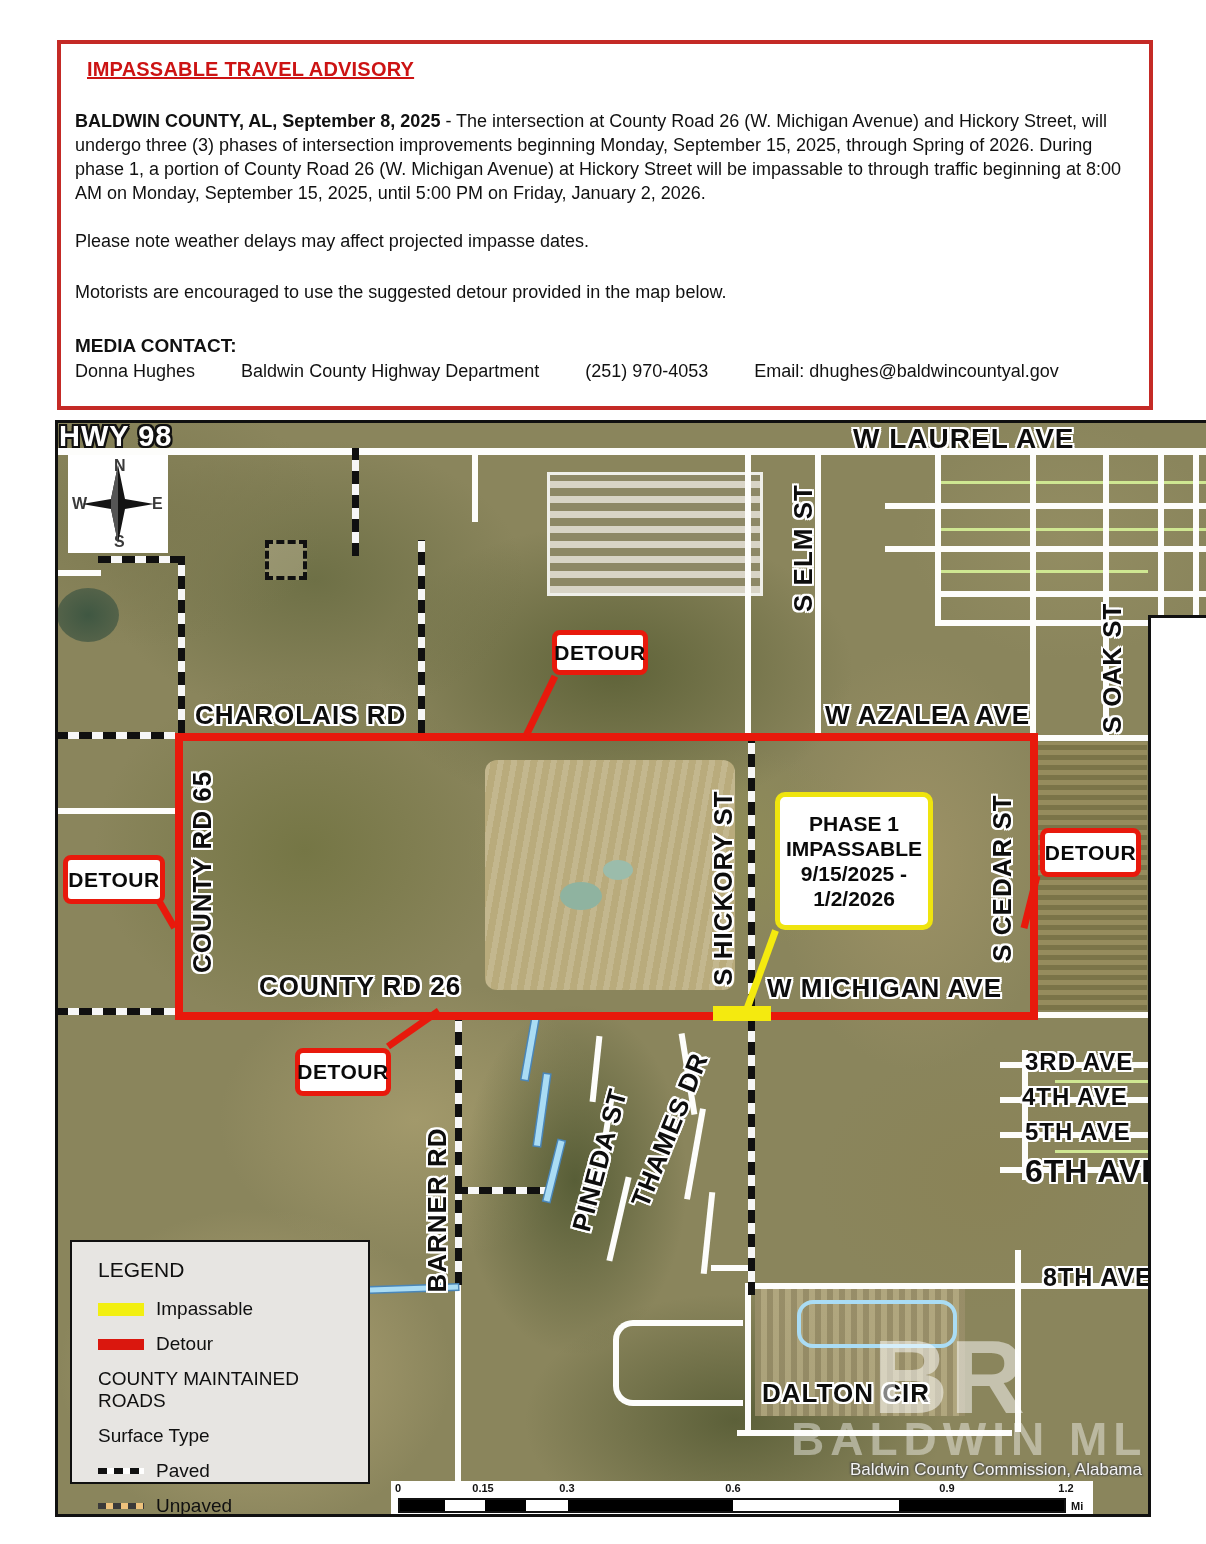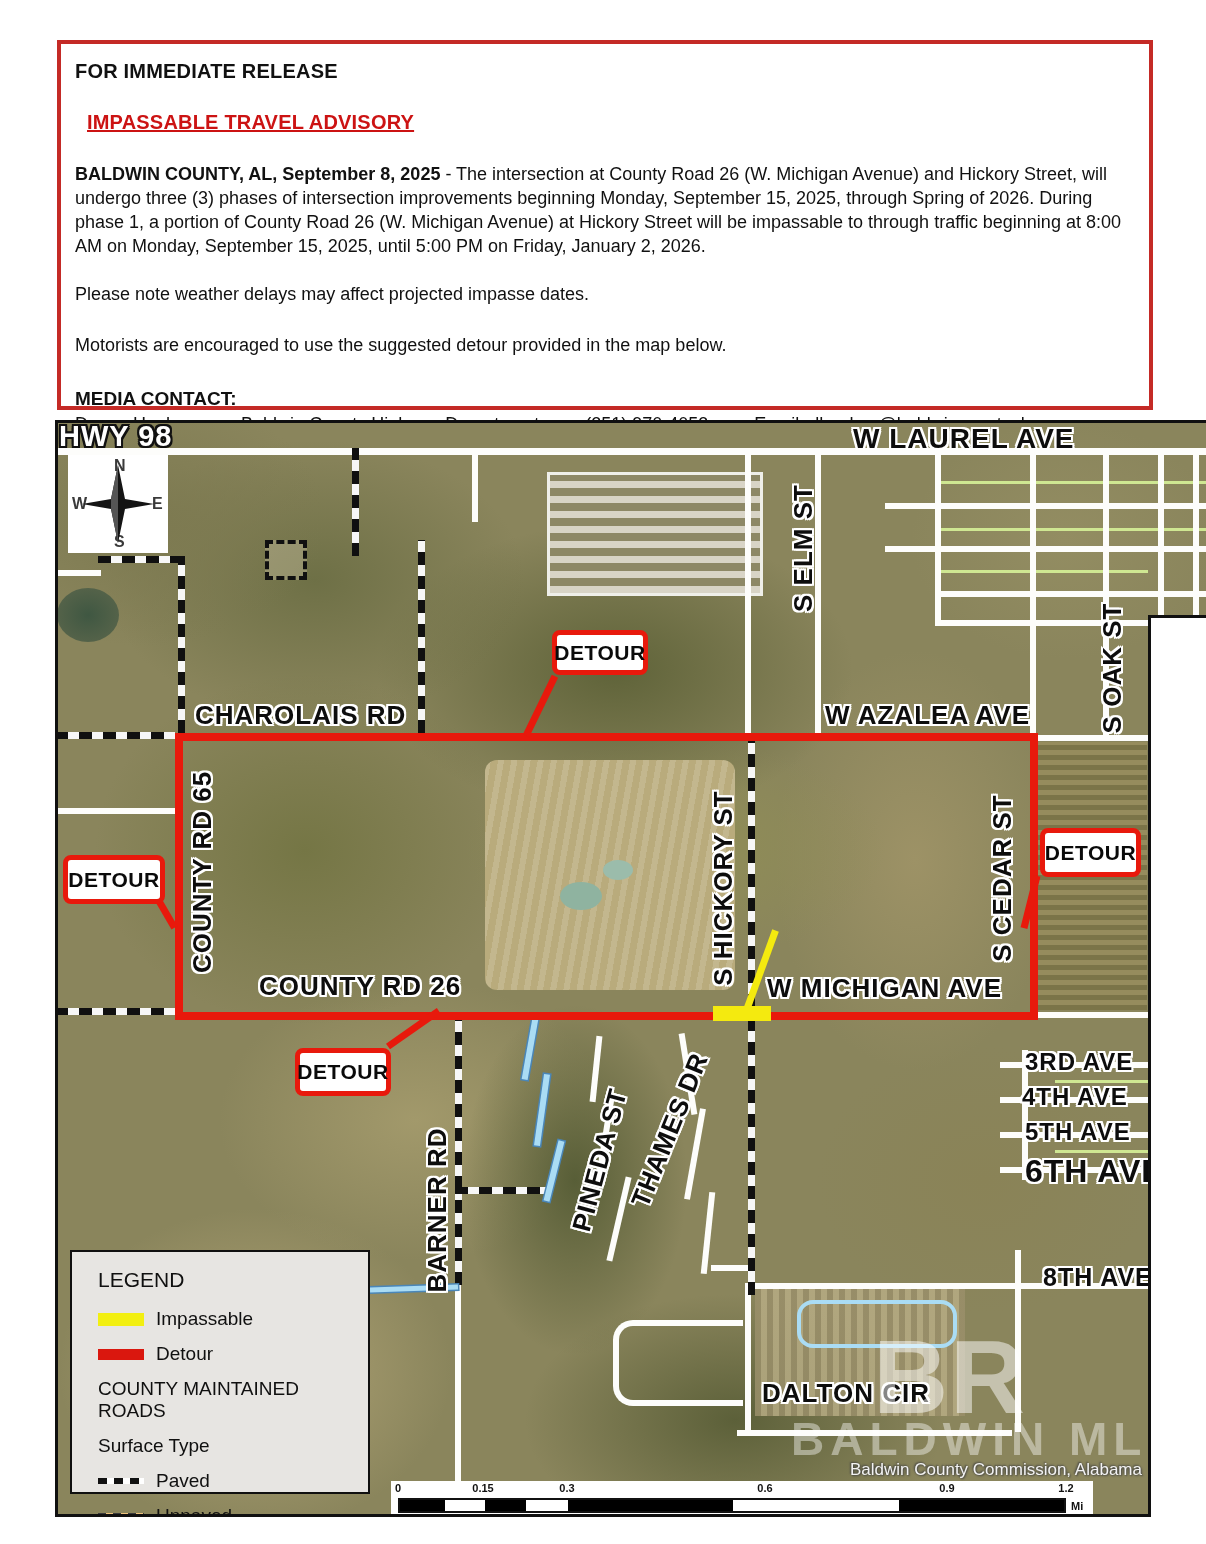--- a/index.html
+++ b/index.html
@@ -63,21 +63,21 @@
                 font-weight:800; font-size:21px; color:#0a0a0a; letter-spacing:.5px; z-index:7; }
   .phase-box { position:absolute; left:720px; top:372px; width:158px; height:138px;
                background:#fff; border:5px solid #efe40e; border-radius:10px; box-sizing:border-box;
                display:flex; flex-direction:column; align-items:center; justify-content:center;
                font-weight:800; font-size:21px; line-height:25px; color:#0a0a0a; z-index:7; text-align:center; }
 
   .compass { position:absolute; left:13px; top:35px; width:100px; height:98px; background:#fff; z-index:6; }
   .compass .pt { position:absolute; font-size:16px; color:#3a3a3a; font-weight:600; }
 
   .legend { position:absolute; left:15px; top:820px; width:300px; height:244px; background:#e7e5e2;
-            border:2px solid #101010; box-sizing:border-box; padding:16px 0 8px 26px; z-index:8; color:#101010;margin-top:10px; }
+            border:2px solid #101010; box-sizing:border-box; padding:16px 0 8px 26px; z-index:8; color:#101010; }
   .legend .ttl { font-size:21px; margin-bottom:16px; }
   .legend .row { display:flex; align-items:center; gap:12px; margin-bottom:13px; font-size:19px; }
   .sw-imp { width:46px; height:13px; background:#f2ef11; }
   .sw-det { width:46px; height:11px; background:#da170e; }
   .sw-pav { width:46px; height:6px; background:repeating-linear-gradient(90deg,#111 0 9px,#fff 9px 16px); }
   .sw-unp { width:46px; height:6px; background:repeating-linear-gradient(90deg,#3a3a3a 0 8px,#eec27c 8px 15px); }
 
   .wm-br  { position:absolute; left:818px; top:898px; font-size:104px; font-weight:800;
             color:rgba(255,255,255,.5); z-index:6; letter-spacing:2px; }
   .wm-mls { position:absolute; left:736px; top:992px; font-size:46px; font-weight:800;
@@ -97,21 +97,20 @@
   .cover { position:absolute; left:1093px; top:195px; width:58px; height:902px; background:#fff;
            border-left:3px solid #101010; border-top:3px solid #101010; box-sizing:border-box; z-index:8; }
   .nl { position:absolute; background:#101010; z-index:9; }
 </style>
 </head>
 <body>
 
 <div class="page">
 
   <div class="advisory">
-    <div class="adv-release">FOR IMMEDIATE RELEASE</div>
     <div class="adv-headline">IMPASSABLE TRAVEL ADVISORY</div>
     <p class="adv-body"><b>BALDWIN COUNTY, AL, September 8, 2025</b><span> - The intersection at County Road 26 (W. Michigan Avenue) and Hickory Street, will undergo three (3) phases of intersection improvements beginning Monday, September 15, 2025, through Spring of 2026. During phase 1, a portion of County Road 26 (W. Michigan Avenue) at Hickory Street will be impassable to through traffic beginning at 8:00 AM on Monday, September 15, 2025, until 5:00 PM on Friday, January 2, 2026.</span></p>
     <p class="adv-note">Please note weather delays may affect projected impasse dates.</p>
     <p class="adv-mot">Motorists are encouraged to use the suggested detour provided in the map below.</p>
     <div class="adv-media">MEDIA CONTACT:</div>
     <div class="adv-contact">
       <span>Donna Hughes</span>
       <span>Baldwin County Highway Department</span>
       <span>(251) 970-4053</span>
       <span>Email: dhughes@baldwincountyal.gov</span>
@@ -210,20 +209,26 @@
     <div class="detour-box" style="left:8px;top:435px;width:102px;height:49px;">
         <span>DETOUR</span>
       </div>
     <div class="detour-box" style="left:985px;top:408px;width:101px;height:49px;">
         <span>DETOUR</span>
       </div>
     <div class="detour-box" style="left:240px;top:628px;width:96px;height:48px;">
         <span>DETOUR</span>
       </div>
 
+    <div class="phase-box">
+      <span>PHASE 1</span>
+      <span>IMPASSABLE</span>
+      <span>9/15/2025 -</span>
+      <span>1/2/2026</span>
+    </div>
 
     <div class="compass">
       <span class="pt" style="left:46px;top:2px;">N</span>
       <span class="pt" style="left:4px;top:40px;">W</span>
       <span class="pt" style="left:84px;top:40px;">E</span>
       <span class="pt" style="left:46px;top:78px;">S</span>
       <svg width="100" height="98" viewBox="0 0 100 98" style="position:absolute;left:0;top:0;">
         <path d="M50 10 L57 44 L86 49 L57 54 L50 88 L43 54 L14 49 L43 44 Z" fill="#141414"></path>
         <path d="M50 10 L50 88 L43 54 L43 44 Z" fill="#555"></path>
       </svg>
@@ -277,21 +282,21 @@
       <div class="row">
         <span class="sw-unp"></span>
         <span>Unpaved</span>
       </div>
     </div>
 
     <div class="scale-strip"></div>
     <span class="scale-num" style="left:343px;">0</span>
     <span class="scale-num" style="left:428px;">0.15</span>
     <span class="scale-num" style="left:512px;">0.3</span>
-    <span class="scale-num" style="left:710px;text-align:right;">0.6</span>
+    <span class="scale-num" style="left:678px;text-align:right;">0.6</span>
     <span class="scale-num" style="left:892px;">0.9</span>
     <span class="scale-num" style="left:1011px;">1.2</span>
     <div class="scale-bar">
       <div class="sb-b" style="width:45px;"></div>
         <div class="sb-w" style="width:40px;"></div>
       <div class="sb-b" style="width:42px;"></div>
         <div class="sb-w" style="width:42px;"></div>
       <div class="sb-b" style="width:166px;"></div>
         <div class="sb-w" style="width:167px;"></div>
       <div class="sb-b" style="width:166px;"></div>

